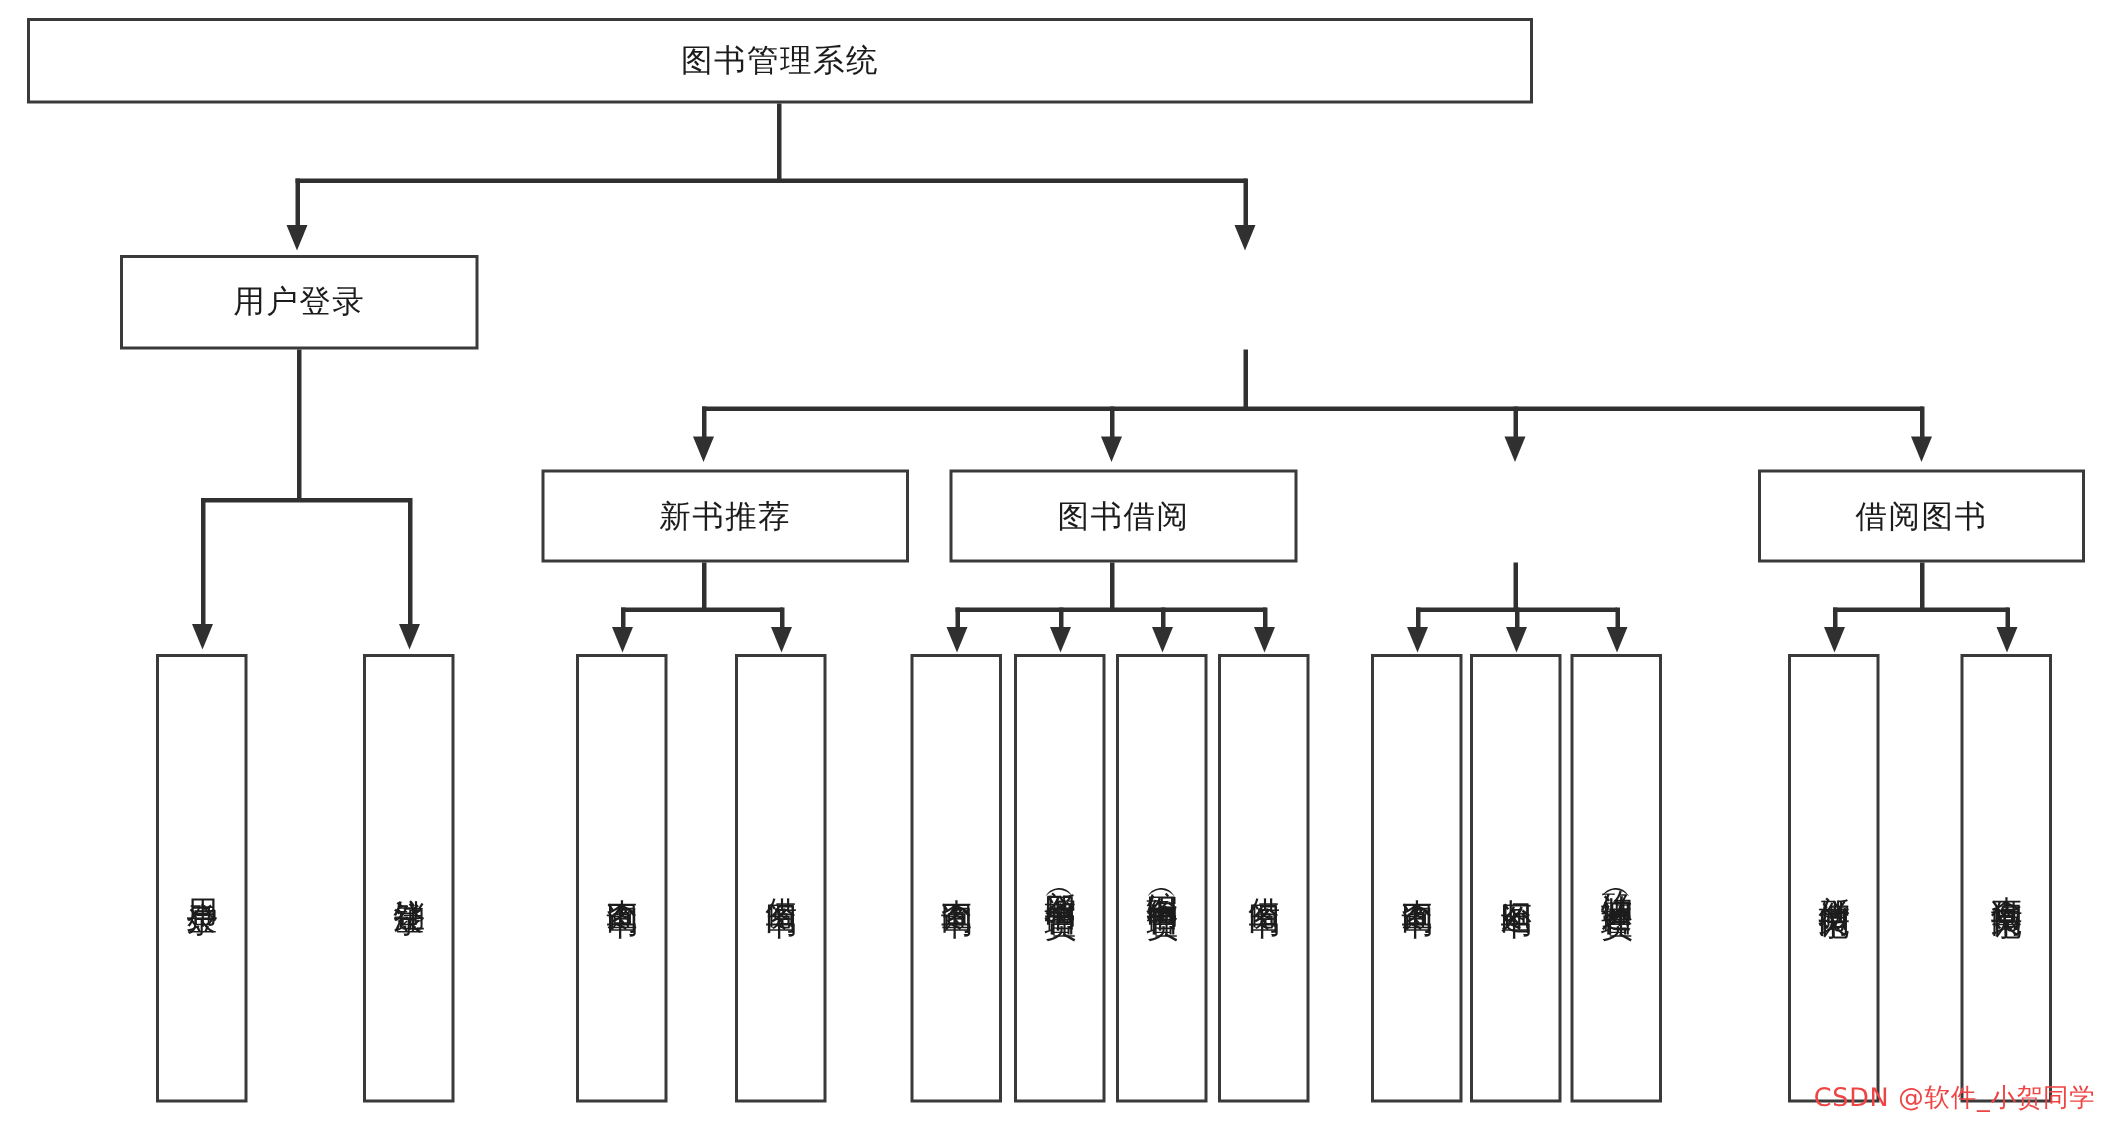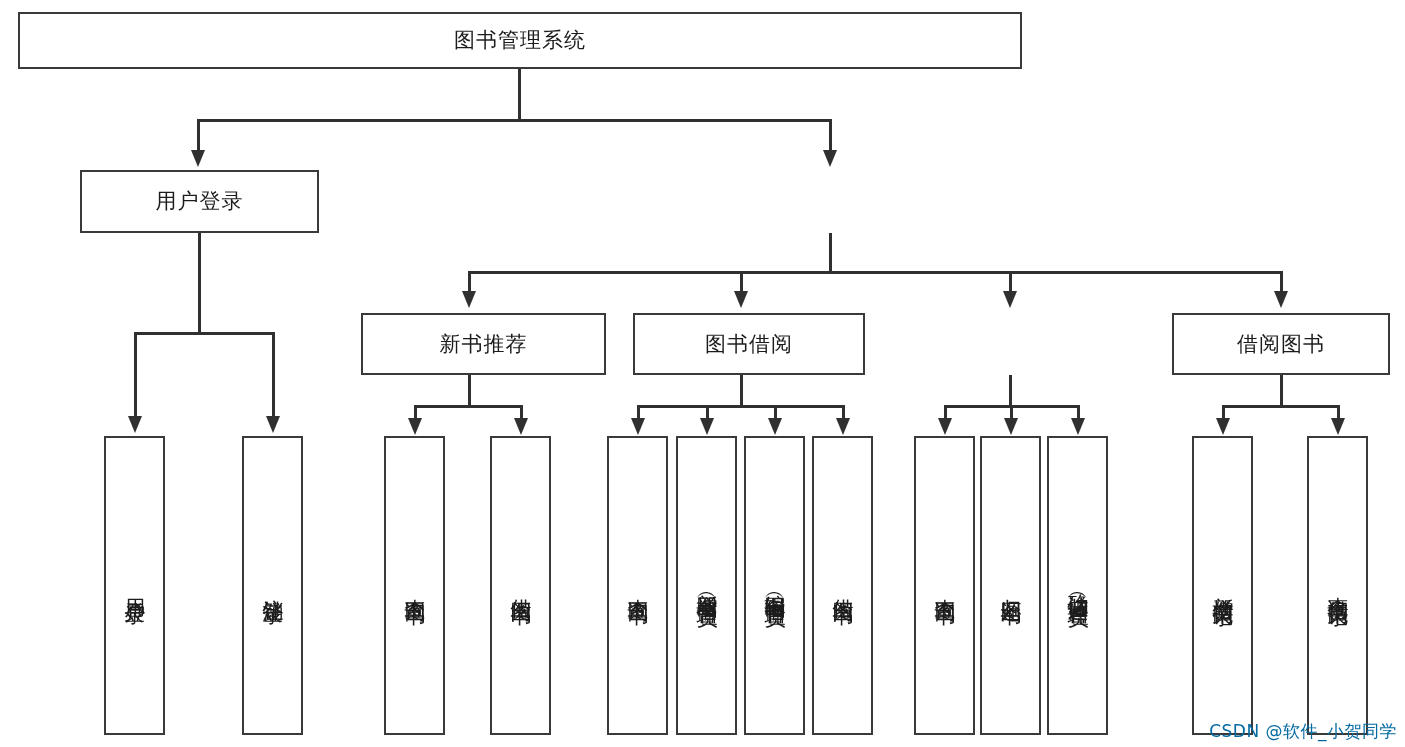--- a/index.html
+++ b/index.html
@@ -61,21 +61,21 @@
     border-left:7.5px solid transparent;
     border-right:7.5px solid transparent;
     border-top:17px solid #303030;
   }
   
   #watermark{
     position:absolute;
     right:8px;
     bottom:4px;
     font-size:17px;
-    color:#0369a1;
+    color:#ef4444;
     letter-spacing:0.5px;
     white-space:nowrap;
     pointer-events:none;
   }
 </style>
 </head>
 <body>
 
 <div id="stage">
 

